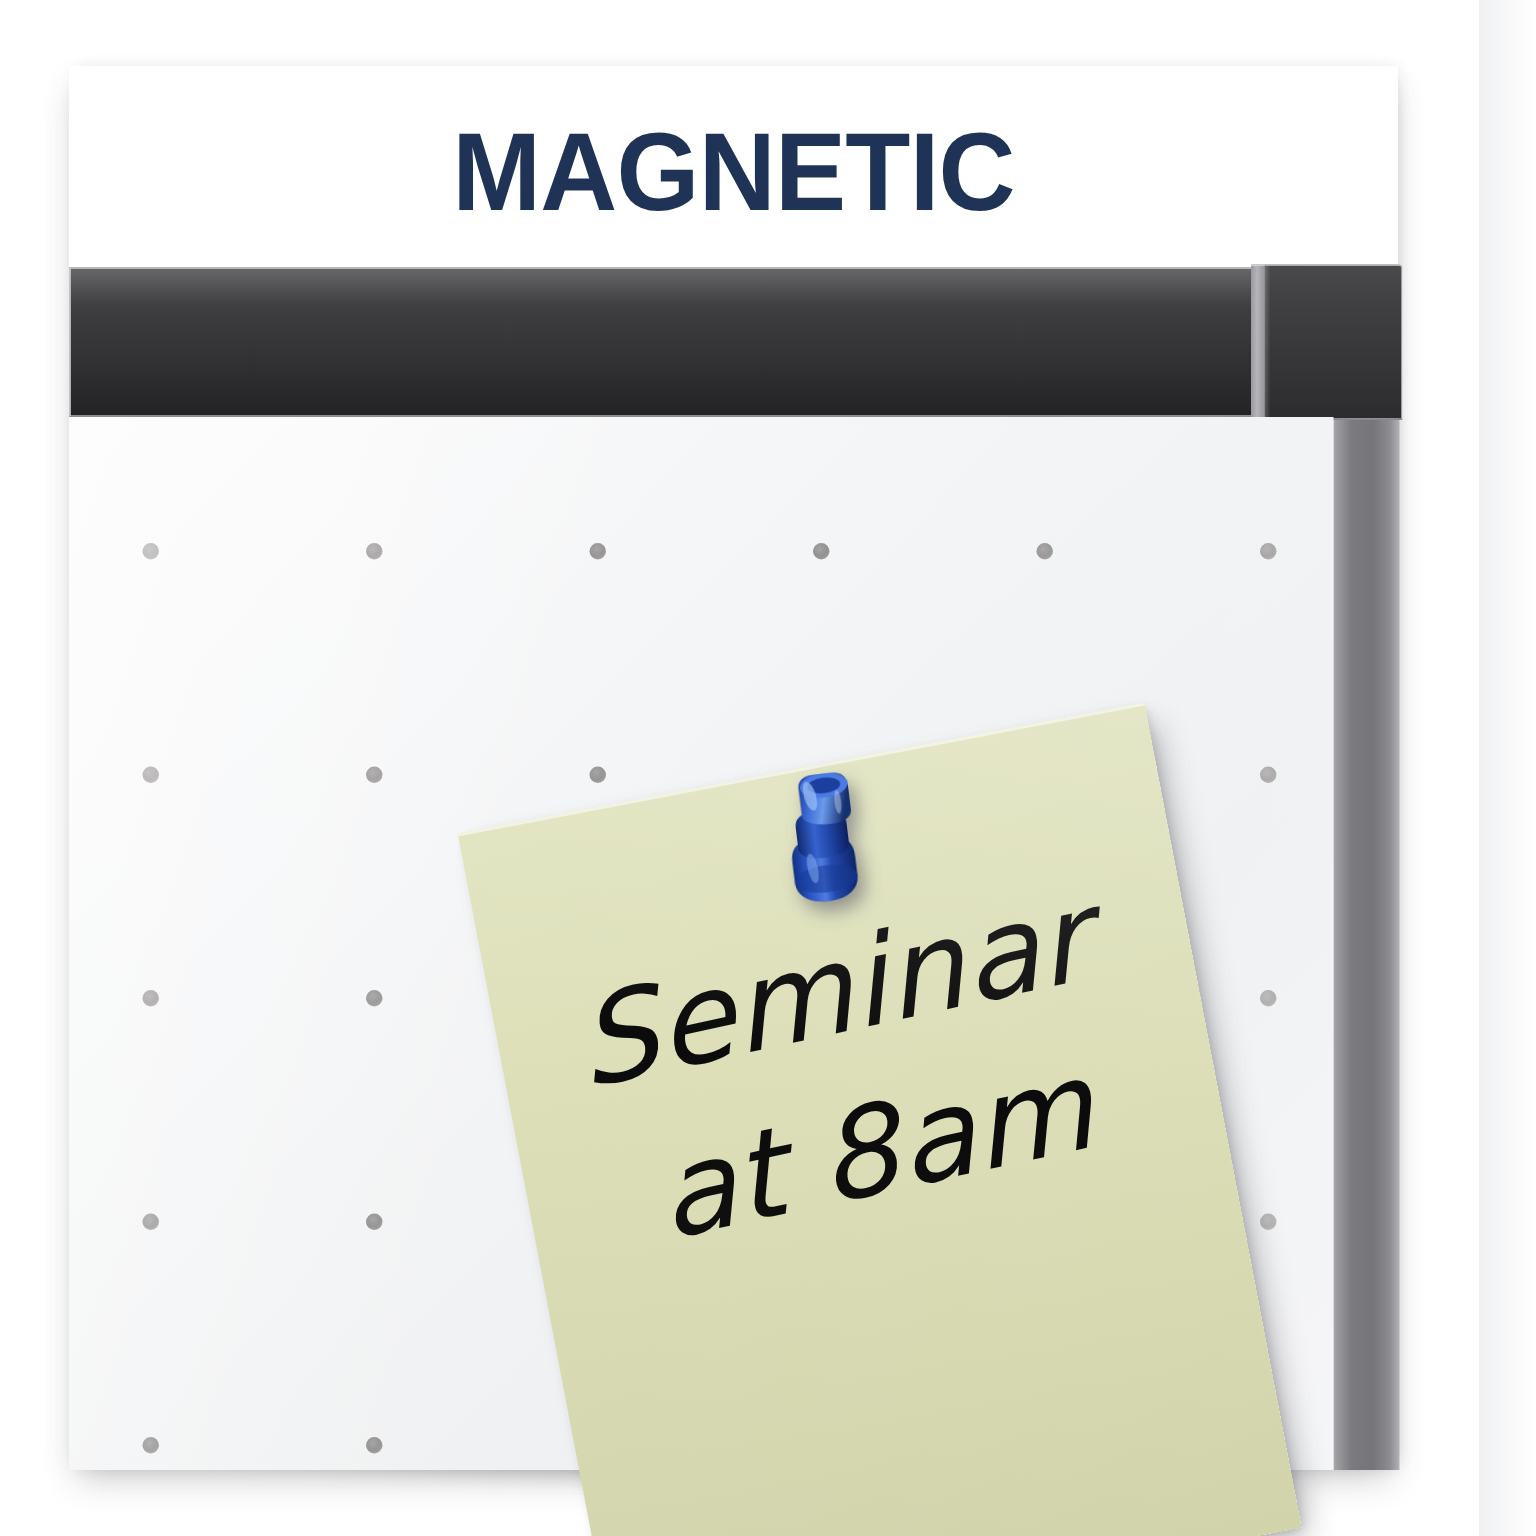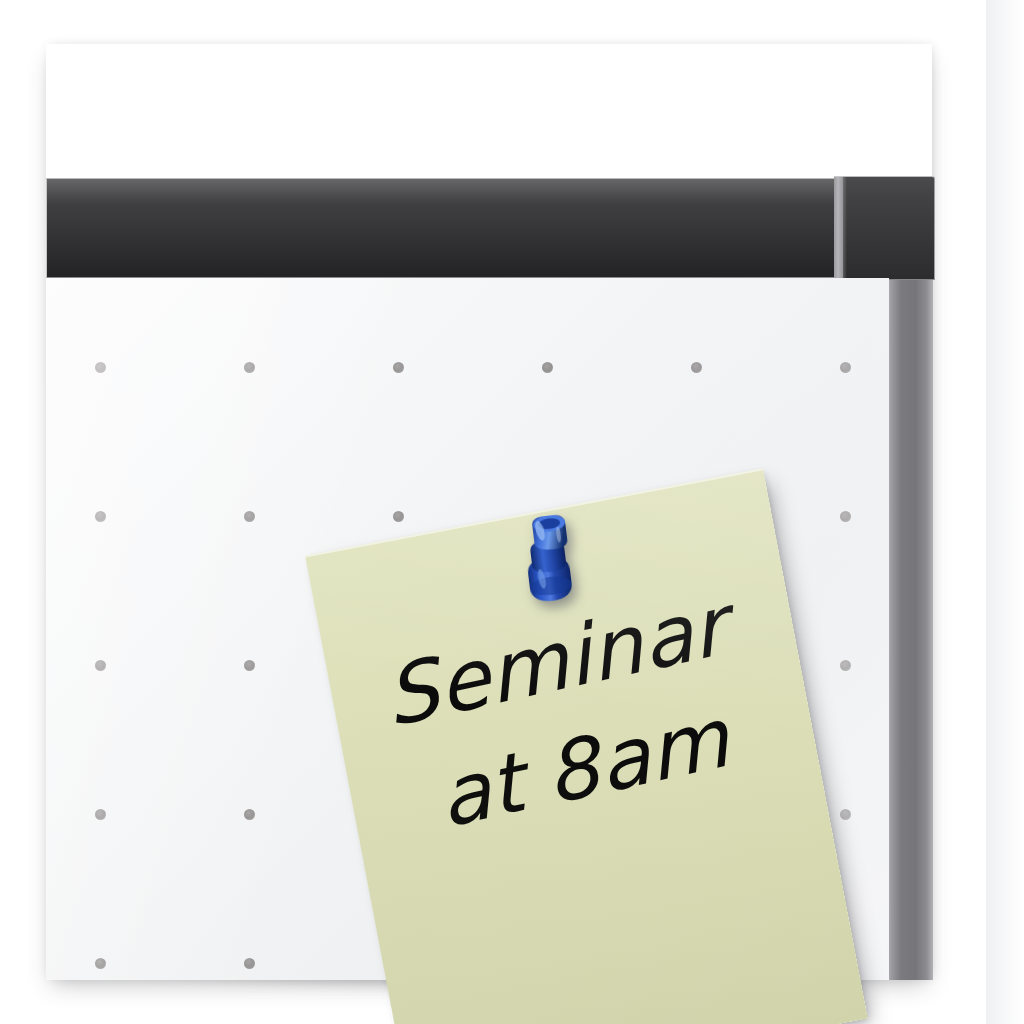--- a/index.html
+++ b/index.html
@@ -189,20 +189,23 @@
 </style>
 </head>
 <body>
 
 <div id="stage">
 
   <div class="board-ground-shadow"></div>
 
   <div class="board">
 
+    <div class="board-header">
+      <div class="headline" style="color: rgb(30, 51, 86);">MAGNETIC</div>
+    </div>
 
     <div class="trim-bar"></div>
     <div class="trim-seam"></div>
     <div class="corner-block"></div>
 
     <div class="rail-right"></div>
 
     <div class="surface">
       <div class="dot-grid" id="dot-grid">
           <div class="grid-dot" style="left: 49px; top: 84px;"></div>

